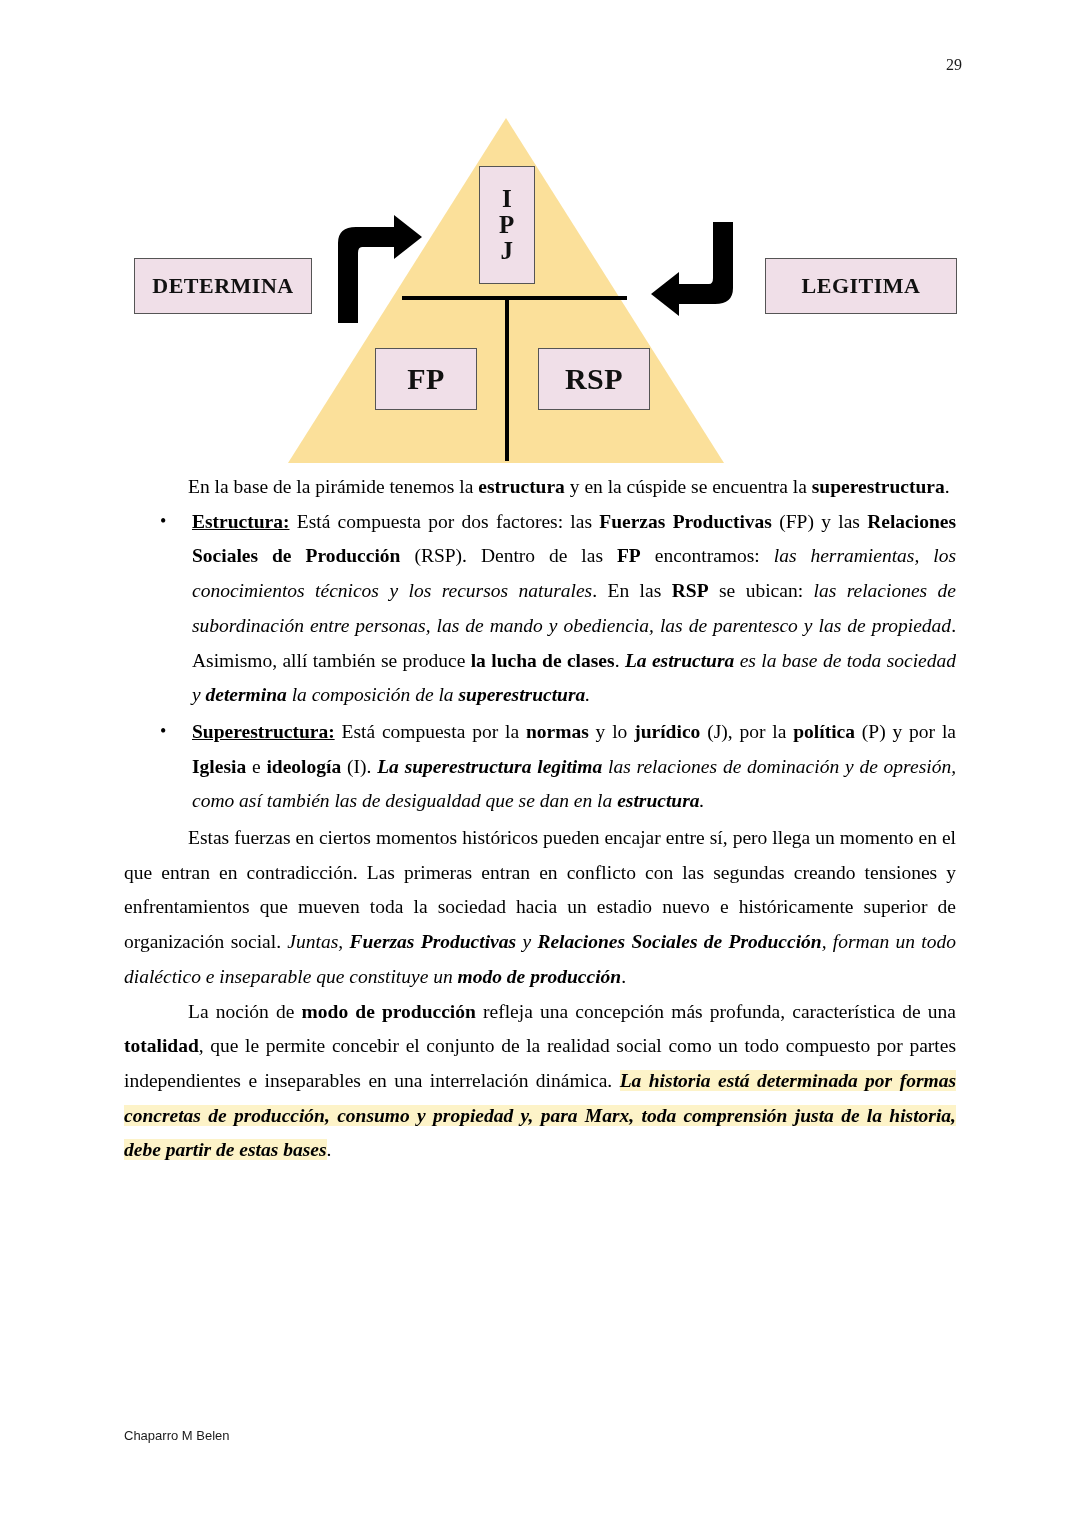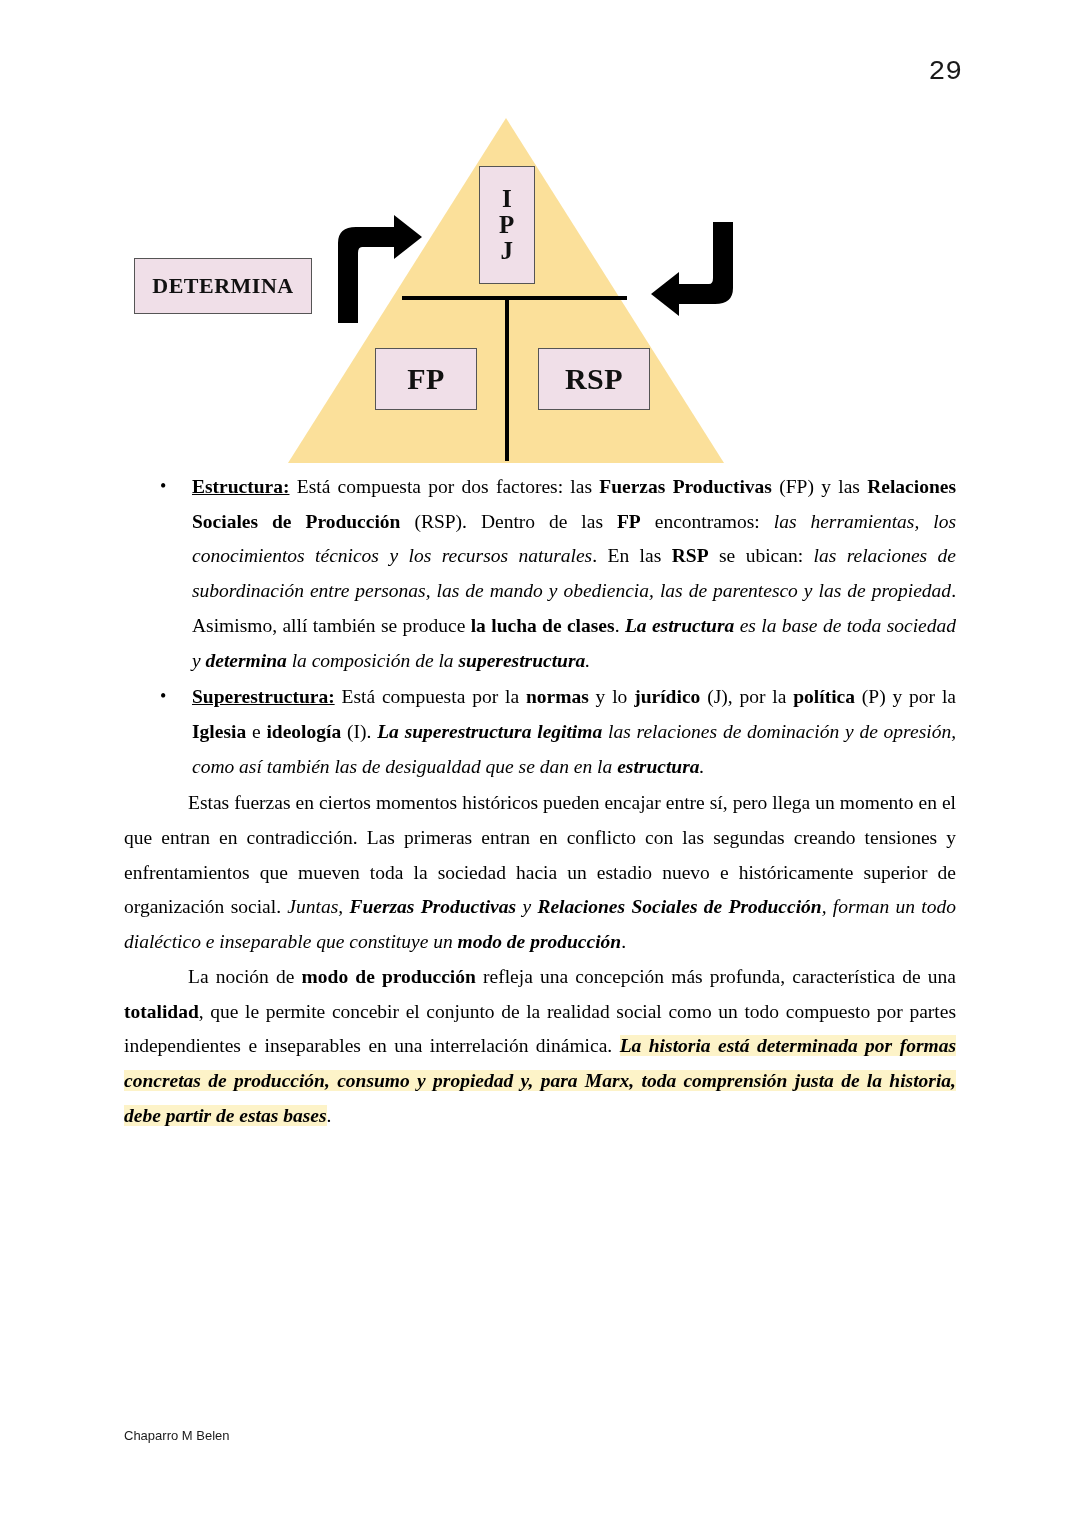--- a/index.html
+++ b/index.html
@@ -13,22 +13,22 @@
     height: 1525px;
     background: #ffffff;
     font-family: "Liberation Serif", serif;
     color: #000000;
     overflow: hidden;
   }
   .page-number {
     position: absolute;
     top: 56px;
     right: 118px;
-    font-family: Liberation Mono, monospace;
-    font-size: 28px;
+    font-family: Liberation Serif, serif;
+    font-size: 16px;
     color: #1a1a1a;
   }
 
   
   .diagram {
     position: absolute;
     top: 118px;
     left: 120px;
     width: 845px;
     height: 350px;
@@ -187,32 +187,36 @@
     <div class="label-box box-ipj">
       <span>I</span>
       <span>P</span>
       <span>J</span>
     </div>
 
     <div class="label-box box-fp">FP</div>
     <div class="label-box box-rsp">RSP</div>
 
     <div class="label-box box-determina">DETERMINA</div>
+    <div class="label-box box-legitima">LEGITIMA</div>
 
     <svg class="arrow-left" width="110" height="110" viewBox="0 0 110 110">
       <path d="M22,110 L22,30 Q22,14 40,14 L78,14 L78,2 L106,24 L78,46 L78,34 L46,34 Q42,34 42,40 L42,110 Z" fill="#000000"></path>
     </svg>
 
     <svg class="arrow-right" width="110" height="110" viewBox="0 0 110 110">
       <path d="M88,4 L88,70 Q88,86 70,86 L34,86 L34,98 L6,76 L34,54 L34,66 L64,66 Q68,66 68,60 L68,4 Z" fill="#000000"></path>
     </svg>
   </div>
 
   <div class="body-text">
 
+    <p class="indent">
+      <span>En la base de la pirámide tenemos la </span><b>estructura</b><span> y en la cúspide se encuentra la </span><b>superestructura</b><span>.</span>
+    </p>
 
     <ul class="bullets">
       <li>
         <span class="u">Estructura:</span><span> Está compuesta por dos factores: las </span><b>Fuerzas Productivas</b><span> (FP) y las </span><b>Relaciones Sociales de Producción</b><span> (RSP). Dentro de las </span><b>FP</b><span> encontramos: </span><i>las herramientas, los conocimientos técnicos y los recursos naturales</i><span>. En las </span><b>RSP</b><span> se ubican: </span><i>las relaciones de subordinación entre personas, las de mando y obediencia, las de parentesco y las de propiedad</i><span>. Asimismo, allí también se produce </span><b>la lucha de clases</b><span>. </span><b class="i">La estructura</b><i> es la base de toda sociedad y </i><b class="i">determina</b><i> la composición de la </i><b class="i">superestructura</b><i>.</i>
       </li>
       <li>
         <span class="u">Superestructura:</span><span> Está compuesta por la </span><b>normas</b><span> y lo </span><b>jurídico</b><span> (J), por la </span><b>política</b><span> (P) y por la </span><b>Iglesia</b><span> e </span><b>ideología</b><span> (I). </span><b class="i">La superestructura legitima</b><i> las relaciones de dominación y de opresión, como así también las de desigualdad que se dan en la </i><b class="i">estructura</b><i>.</i>
       </li>
     </ul>
 

